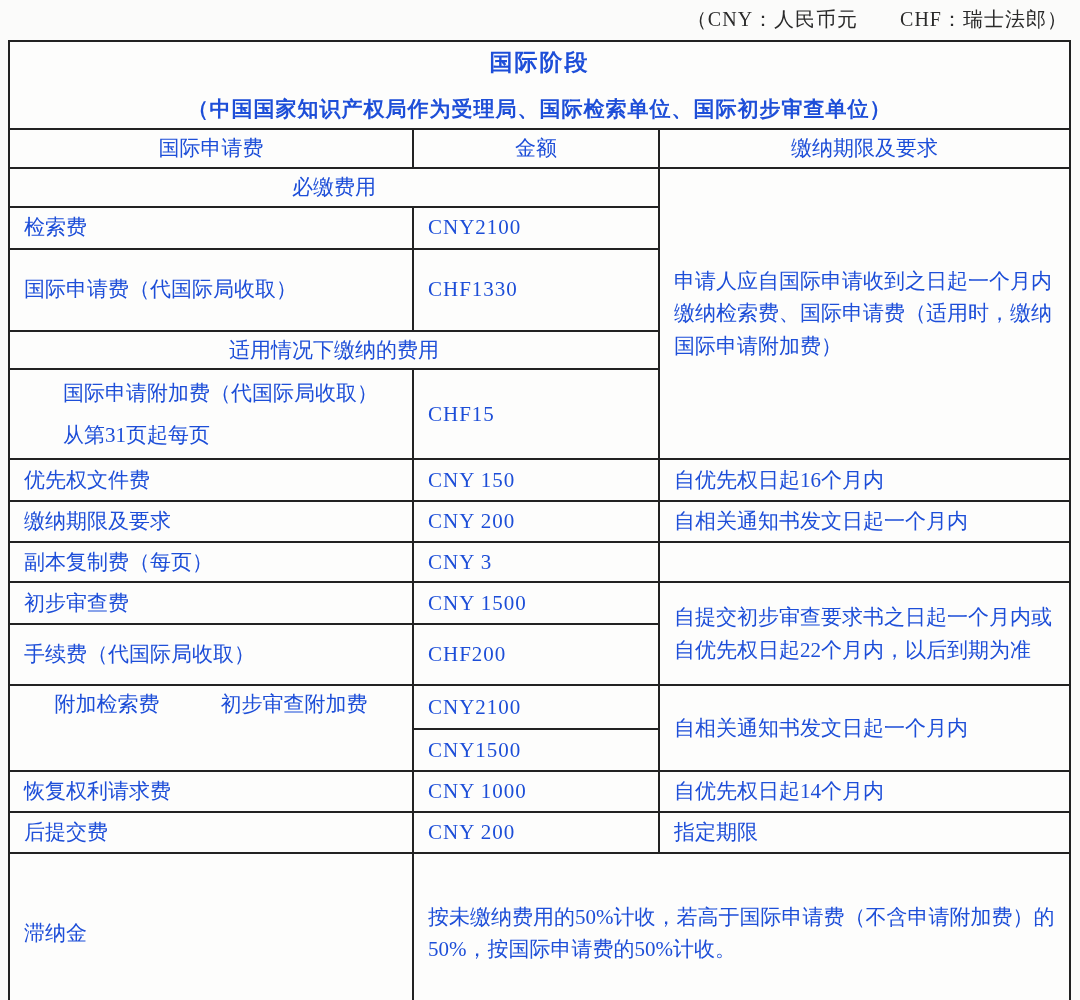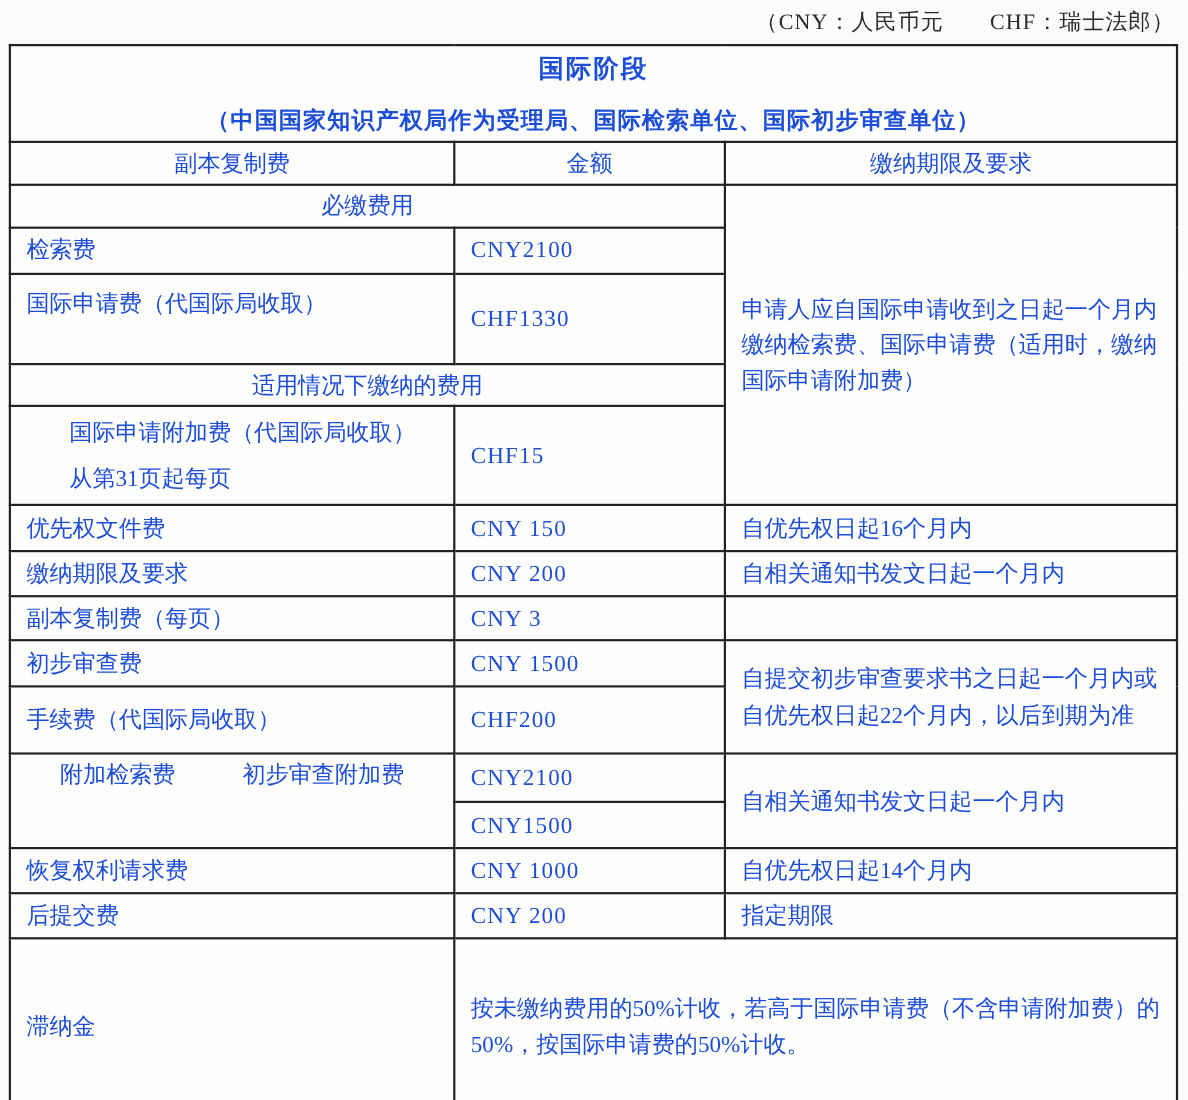--- a/index.html
+++ b/index.html
@@ -96,37 +96,37 @@
 
     <tbody>
         <tr style="height:88px">
       <td colspan="3" class="title-cell">
         <span class="tbl-title">国际阶段</span>
         <span class="tbl-subtitle">（中国国家知识产权局作为受理局、国际检索单位、国际初步审查单位）</span>
       </td>
     </tr>
 
     <tr style="height:37px">
-      <td class="col-head">副本复制费</td>
+      <td class="col-head">国际申请费</td>
       <td class="col-head">金额</td>
       <td class="col-head">缴纳期限及要求</td>
     </tr>
 
     <tr style="height:39px">
       <td colspan="2" class="section-head">必缴费用</td>
       <td rowspan="5" class="deadline-merged">申请人应自国际申请收到之日起一个月内缴纳检索费、国际申请费（适用时，缴纳国际申请附加费）</td>
     </tr>
 
     <tr style="height:42px">
       <td class="fee-name">检索费</td>
       <td class="amount">CNY2100</td>
     </tr>
 
     <tr style="height:82px">
-      <td class="fee-name" style="vertical-align:top; padding-top:10px">国际申请费（代国际局收取）</td>
+      <td class="fee-name" style="vertical-align:top; padding-top:23px">国际申请费（代国际局收取）</td>
       <td class="amount">CHF1330</td>
     </tr>
 
     <tr style="height:37px">
       <td colspan="2" class="section-head">适用情况下缴纳的费用</td>
     </tr>
 
     <tr style="height:83px">
       <td class="fee-name two-line">
         <div>国际申请附加费（代国际局收取）</div>

